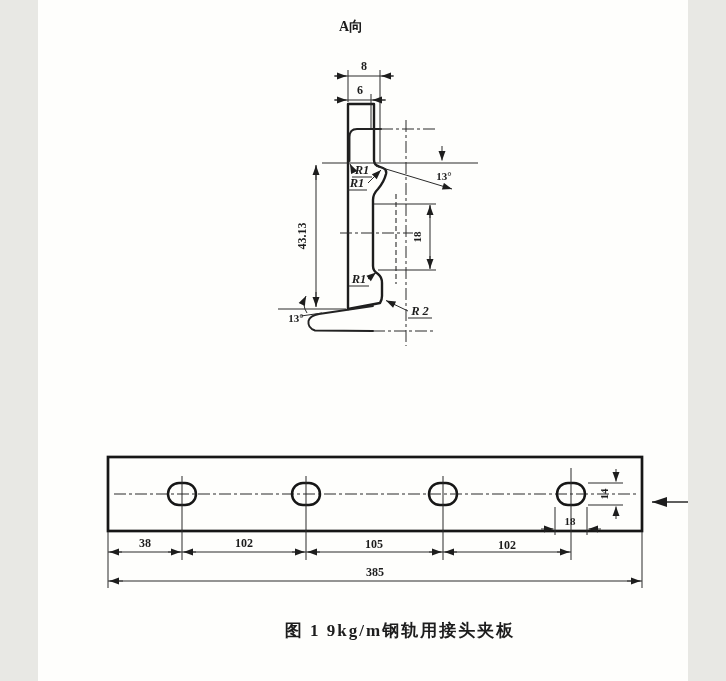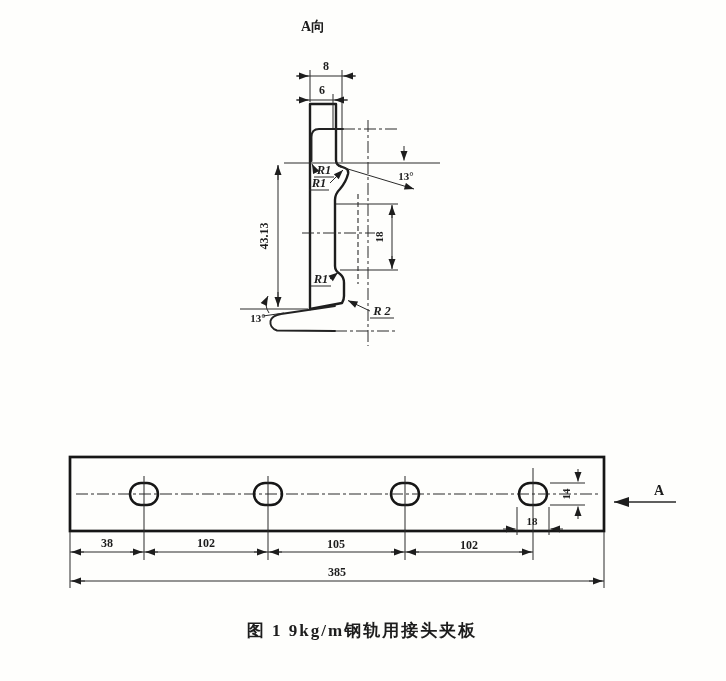--- a/index.html
+++ b/index.html
@@ -1,17 +1,17 @@
 <!DOCTYPE html>
 <html><head>
 <meta charset="utf-8">
 <style>
   html,body{margin:0;padding:0;background:#e8e8e4;}
   .sheet{
-    position:relative;width:726px;height:681px;margin:0 auto;
+    position:relative;width:650px;height:681px;margin:0 auto;
     background:#fefefc;overflow:hidden;
     font-family:"Liberation Serif","DejaVu Serif",serif;
   }
   svg{position:absolute;left:0;top:0;}
   svg text{fill:#1d1d1d;font-family:"Liberation Serif","DejaVu Serif",serif;}
   .dimtxt{font-size:12px;font-weight:bold;}
   .dimtxt-sm{font-size:11px;font-weight:bold;}
   .radtxt{font-size:12.5px;font-weight:bold;font-style:italic;}
   .viewtxt{font-size:14px;font-weight:bold;}
   .captiontxt{font-size:17px;font-weight:bold;letter-spacing:2px;}

